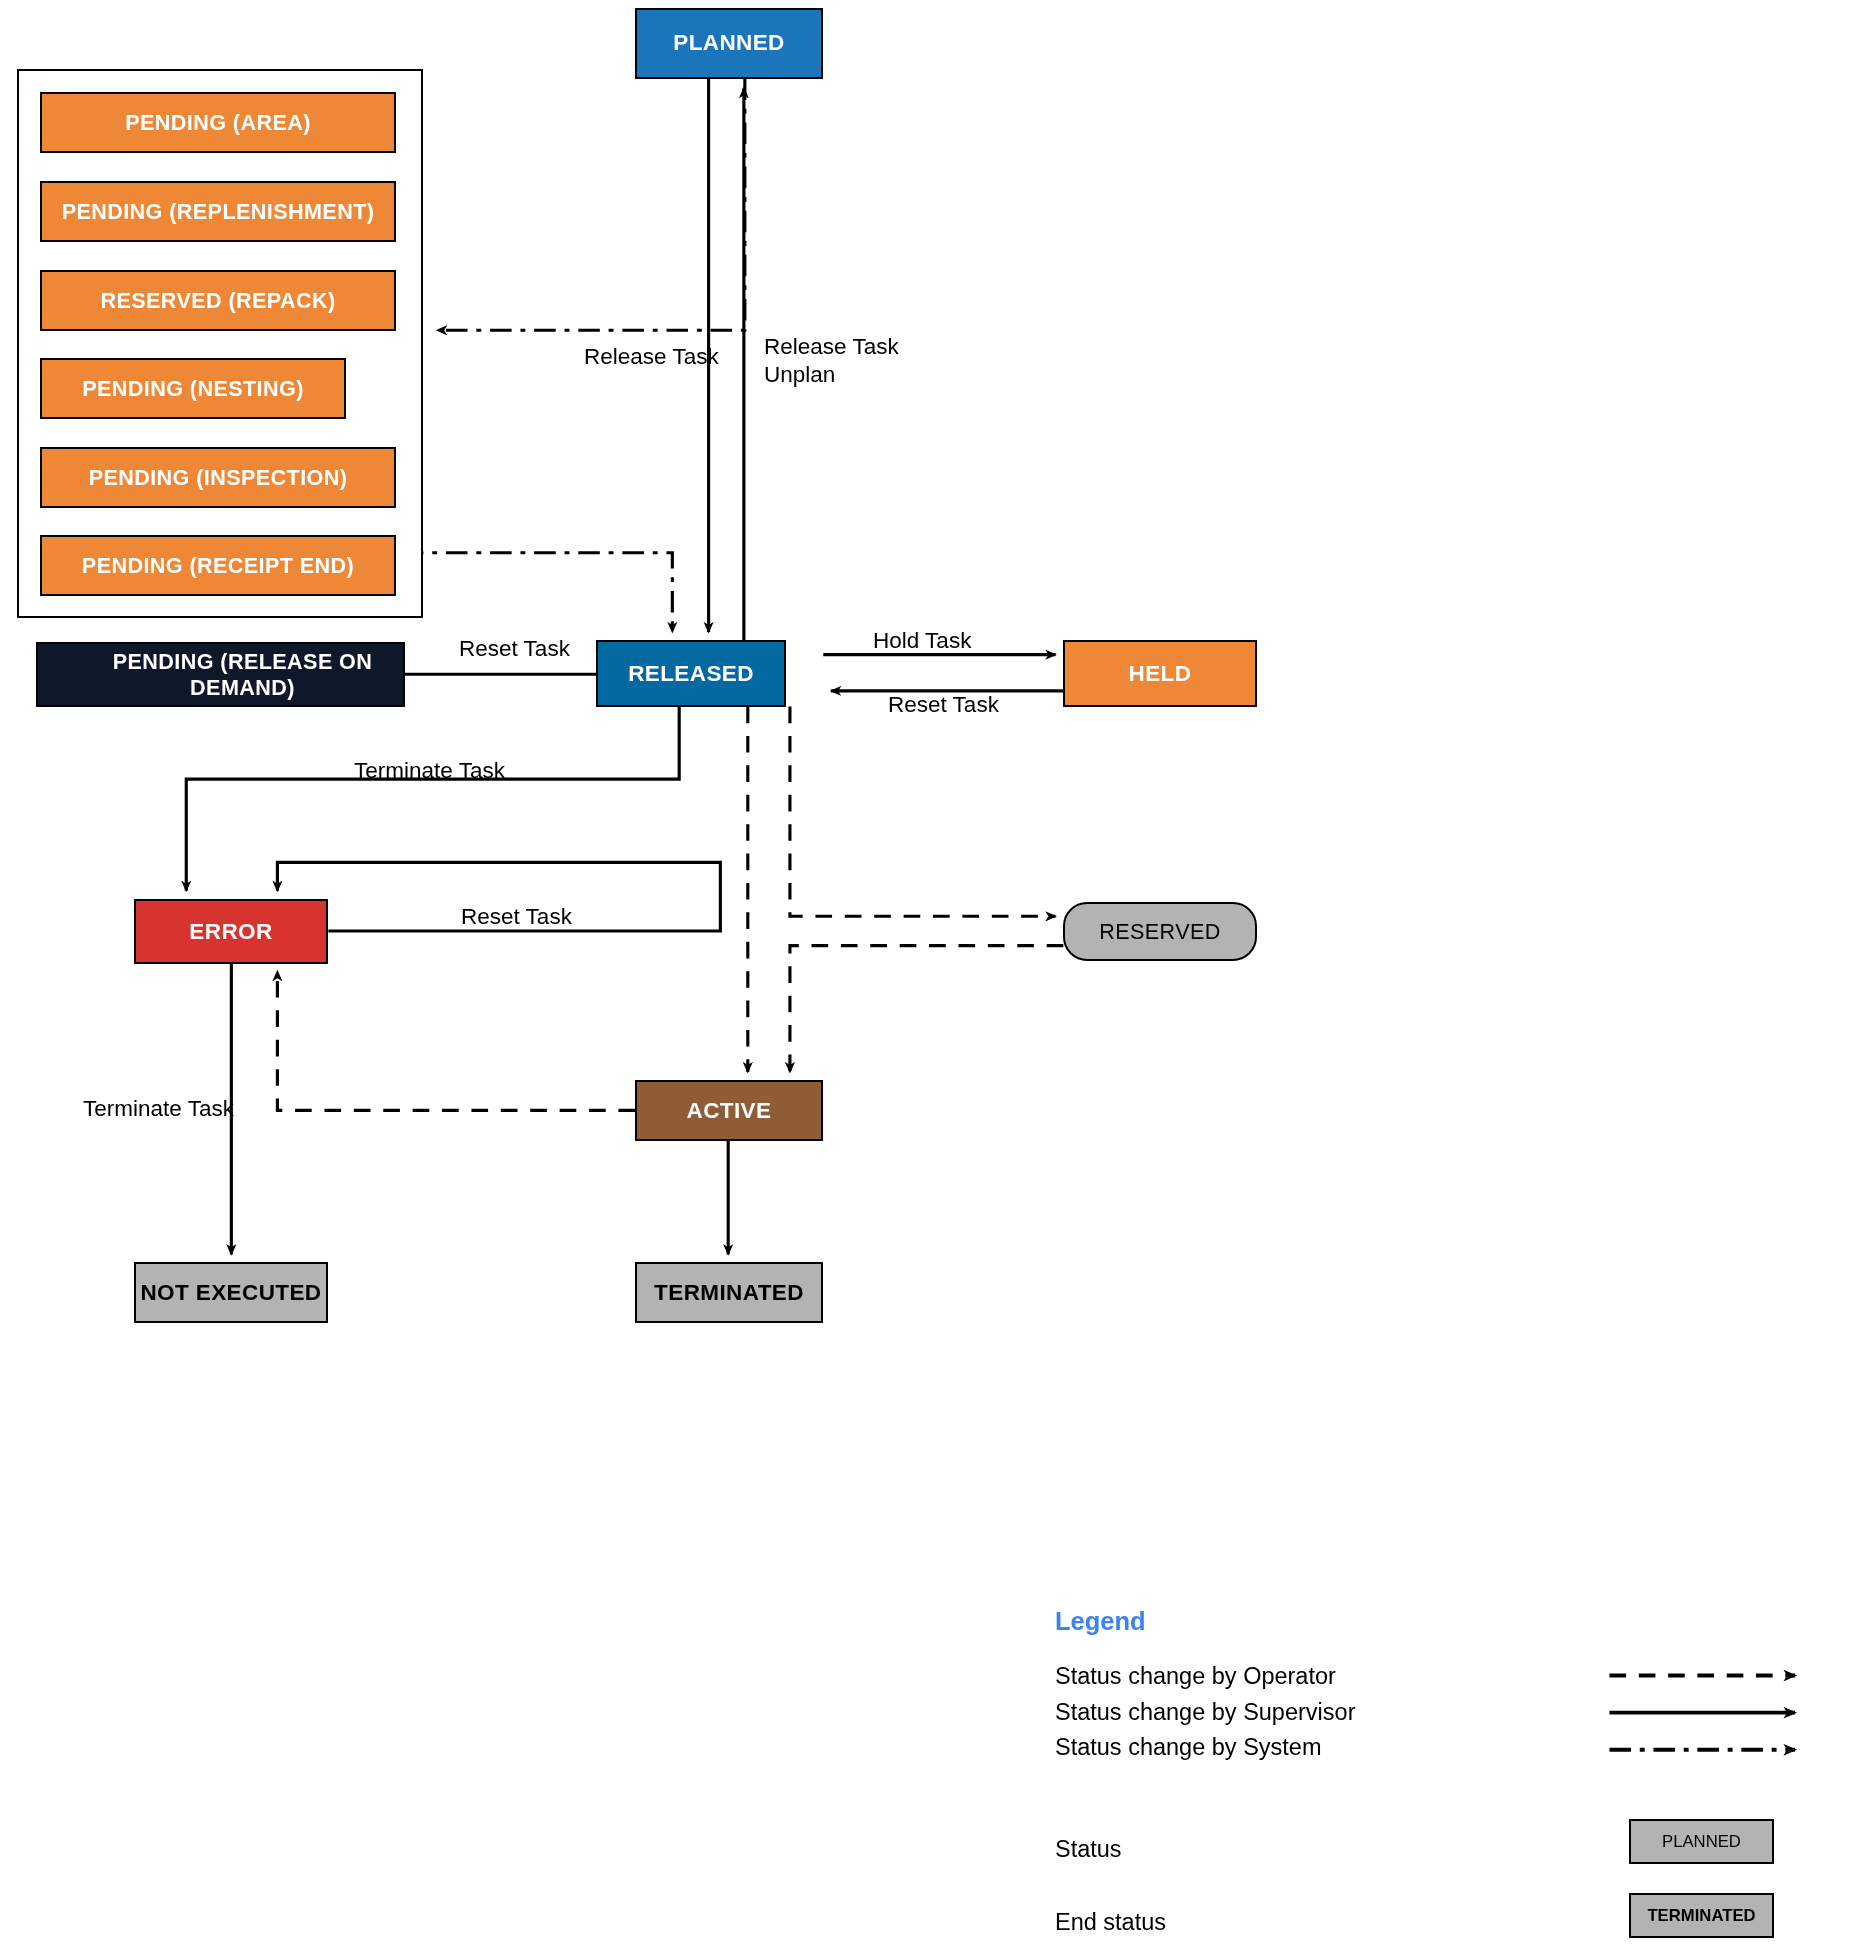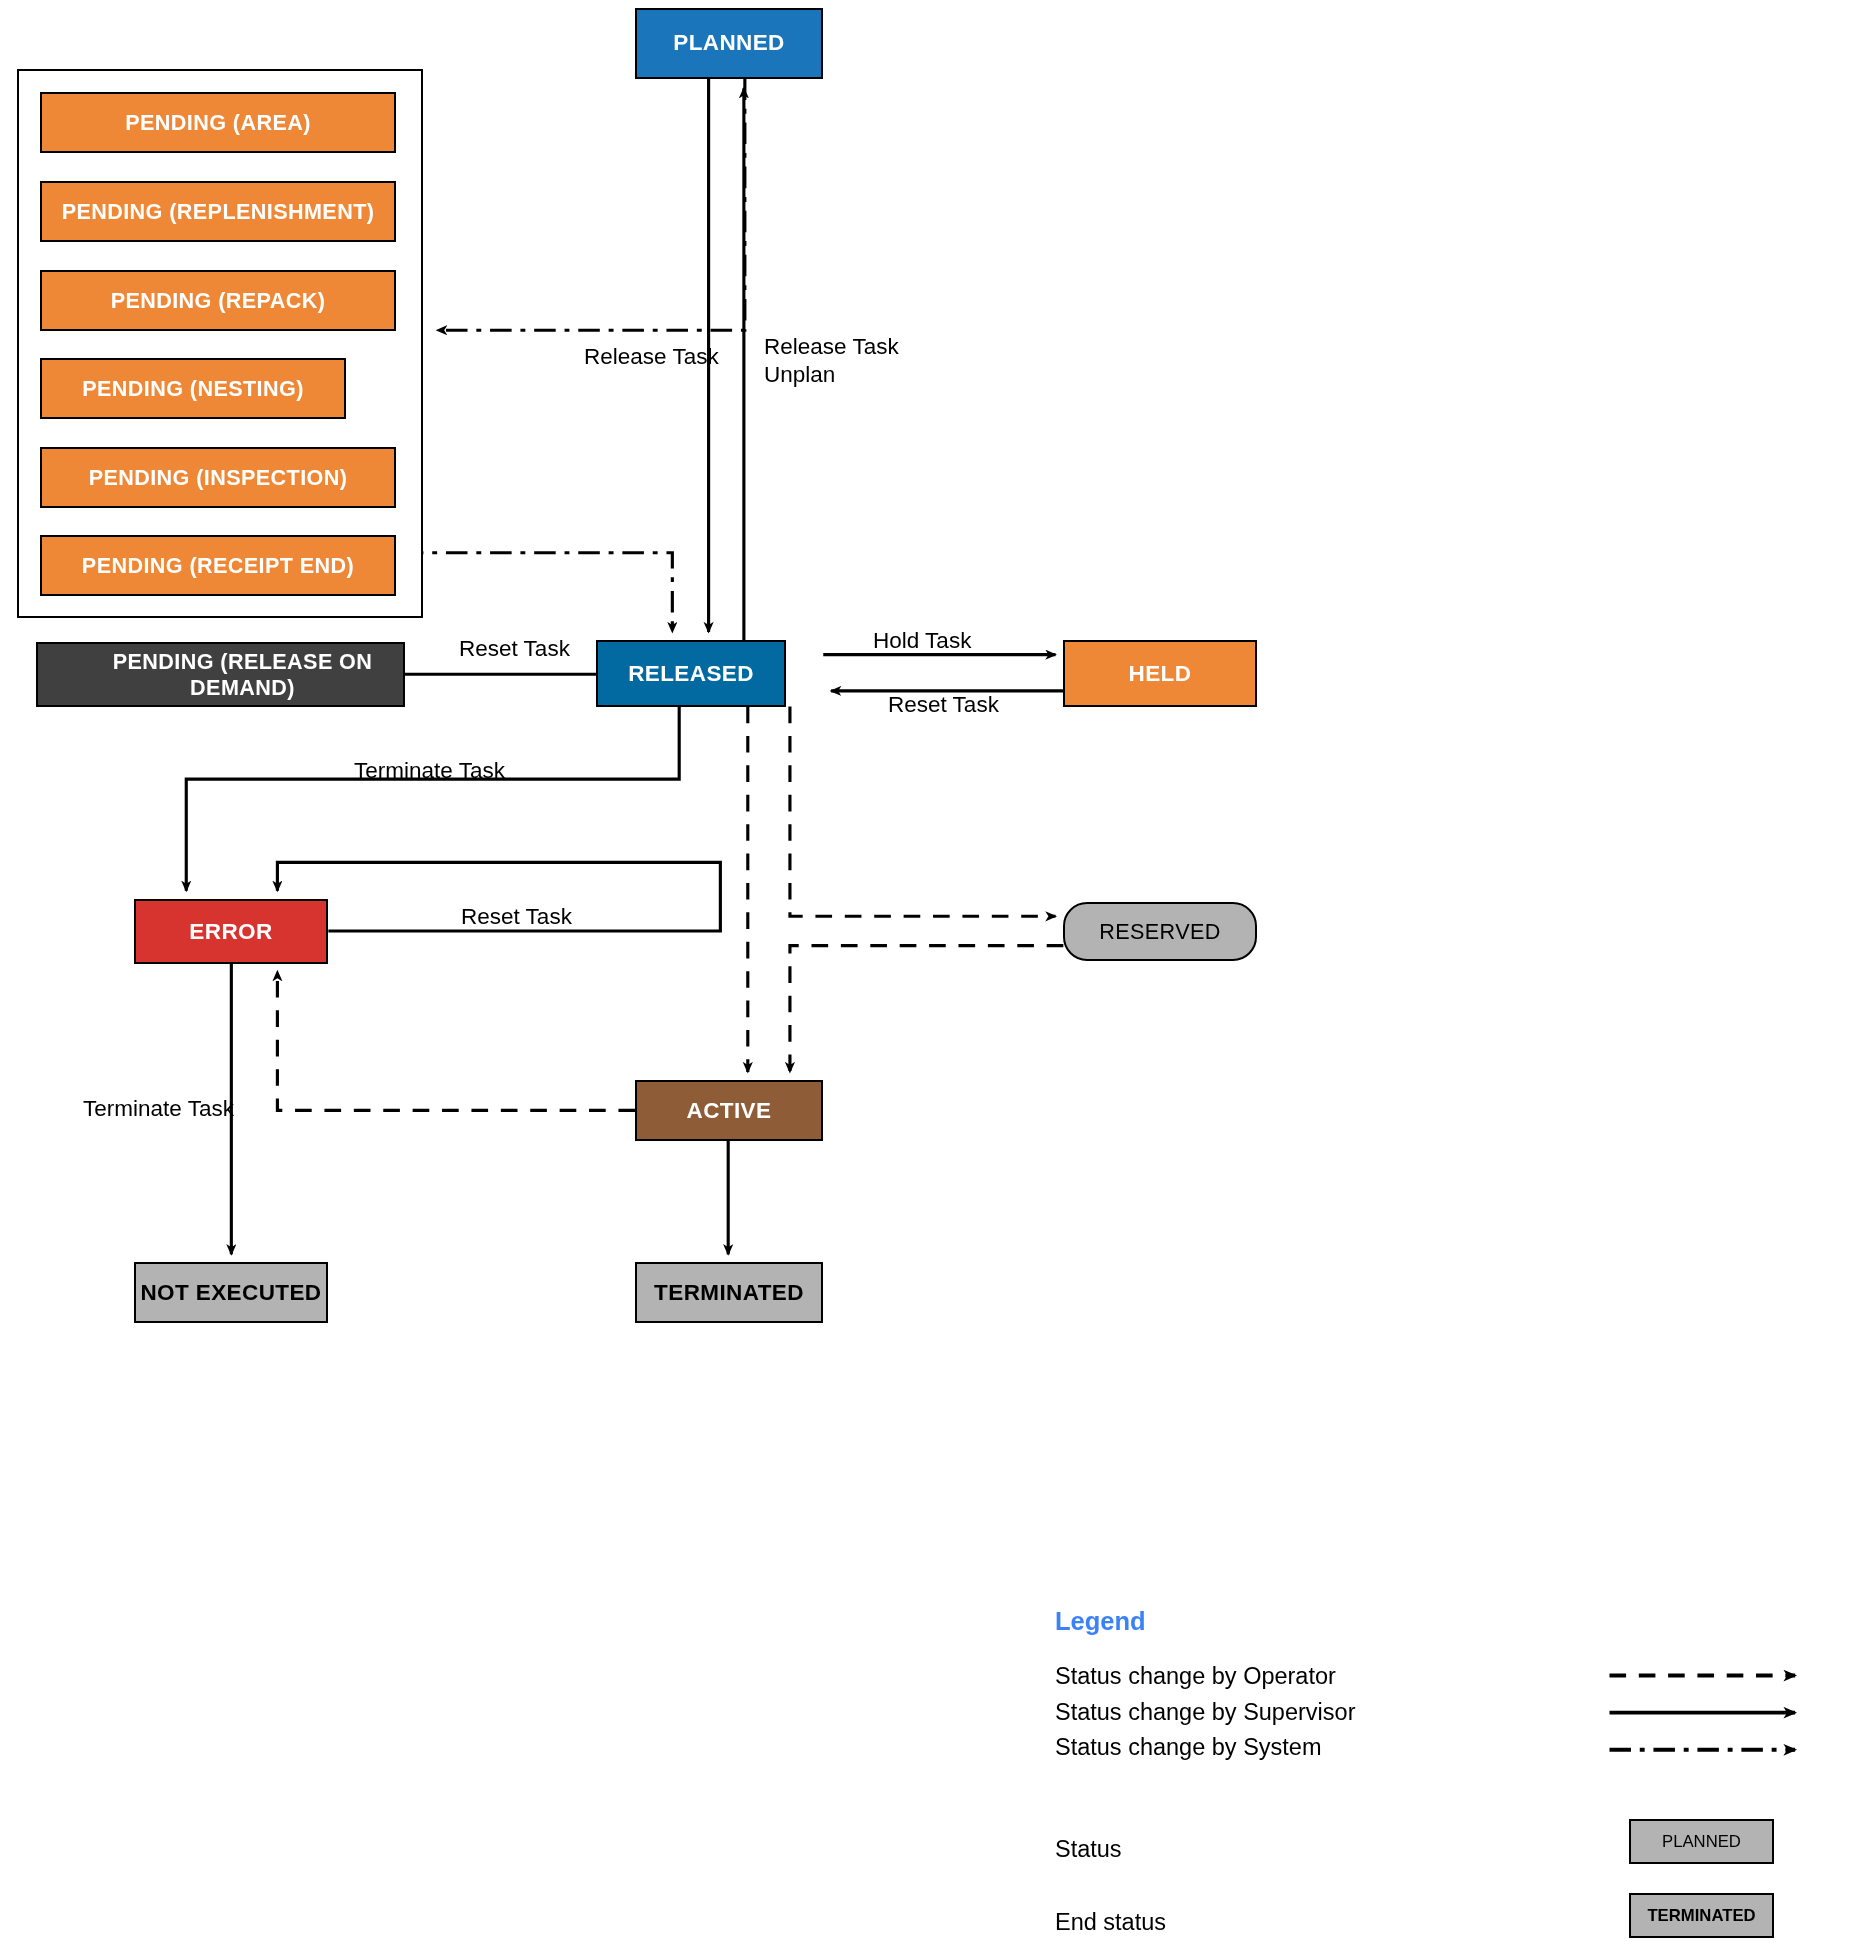--- a/index.html
+++ b/index.html
@@ -90,25 +90,25 @@
       <path d="M 743,1164 L 743,1280" marker-end="url(#ah)"></path>
     </g>
   </svg>
 
   <div class="group-box" style="left: 16.7px; top: 69px; width: 406px; height: 549px;"></div>
 
   <div id="nodes">
       <div class="node white-text" style="left: 635px; top: 7.8px; width: 188px; height: 71px; background: rgb(26, 117, 187); font-size: 22.5px;">PLANNED</div>
       <div class="node white-text" style="left: 40px; top: 92px; width: 356px; height: 61px; background: rgb(239, 136, 54); font-size: 21.6px;">PENDING (AREA)</div>
       <div class="node white-text" style="left: 40px; top: 181px; width: 356px; height: 61px; background: rgb(239, 136, 54); font-size: 21.6px;">PENDING (REPLENISHMENT)</div>
-      <div class="node white-text" style="left: 40px; top: 270px; width: 356px; height: 61px; background: rgb(239, 136, 54); font-size: 21.6px;">PENDING (REPACK)</div>
+      <div class="node white-text" style="left: 40px; top: 270px; width: 356px; height: 61px; background: rgb(239, 136, 54); font-size: 21.6px;">RESERVED (REPACK)</div>
       <div class="node white-text" style="left: 40px; top: 358px; width: 306px; height: 61px; background: rgb(239, 136, 54); font-size: 21.6px;">PENDING (NESTING)</div>
       <div class="node white-text" style="left: 40px; top: 447px; width: 356px; height: 61px; background: rgb(239, 136, 54); font-size: 21.6px;">PENDING (INSPECTION)</div>
       <div class="node white-text" style="left: 40px; top: 535px; width: 356px; height: 61px; background: rgb(239, 136, 54); font-size: 21.6px;">PENDING (RECEIPT END)</div>
-      <div class="node white-text" style="left: 36px; top: 642px; width: 369px; height: 65px; background: #404040; font-size: 21.6px; padding-left: 44px;">PENDING (RELEASE ON DEMAND)</div>
+      <div class="node white-text" style="left: 36px; top: 642px; width: 369px; height: 65px; background: #0f172a; font-size: 21.6px; padding-left: 44px;">PENDING (RELEASE ON DEMAND)</div>
       <div class="node white-text" style="left: 596px; top: 640px; width: 190px; height: 67px; background: #0369a1; font-size: 22.5px;">RELEASED</div>
       <div class="node white-text" style="left: 1063px; top: 640px; width: 194px; height: 67px; background: rgb(239, 136, 54); font-size: 22.5px;">HELD</div>
       <div class="node white-text" style="left: 134px; top: 899px; width: 194px; height: 65px; background: rgb(216, 52, 47); font-size: 22.5px;">ERROR</div>
       <div class="node dark-text regular" style="left: 1063px; top: 902px; width: 194px; height: 59px; background: rgb(179, 179, 179); font-size: 21.6px; border-radius: 24px;">RESERVED</div>
       <div class="node white-text" style="left: 635px; top: 1080px; width: 188px; height: 61px; background: rgb(143, 92, 56); font-size: 22.5px;">ACTIVE</div>
       <div class="node dark-text" style="left: 134px; top: 1262px; width: 194px; height: 61px; background: rgb(179, 179, 179); font-size: 22.5px;">NOT EXECUTED</div>
       <div class="node dark-text" style="left: 635px; top: 1262px; width: 188px; height: 61px; background: rgb(179, 179, 179); font-size: 22.5px;">TERMINATED</div>
     </div>
 
   <div id="edgelabels">

